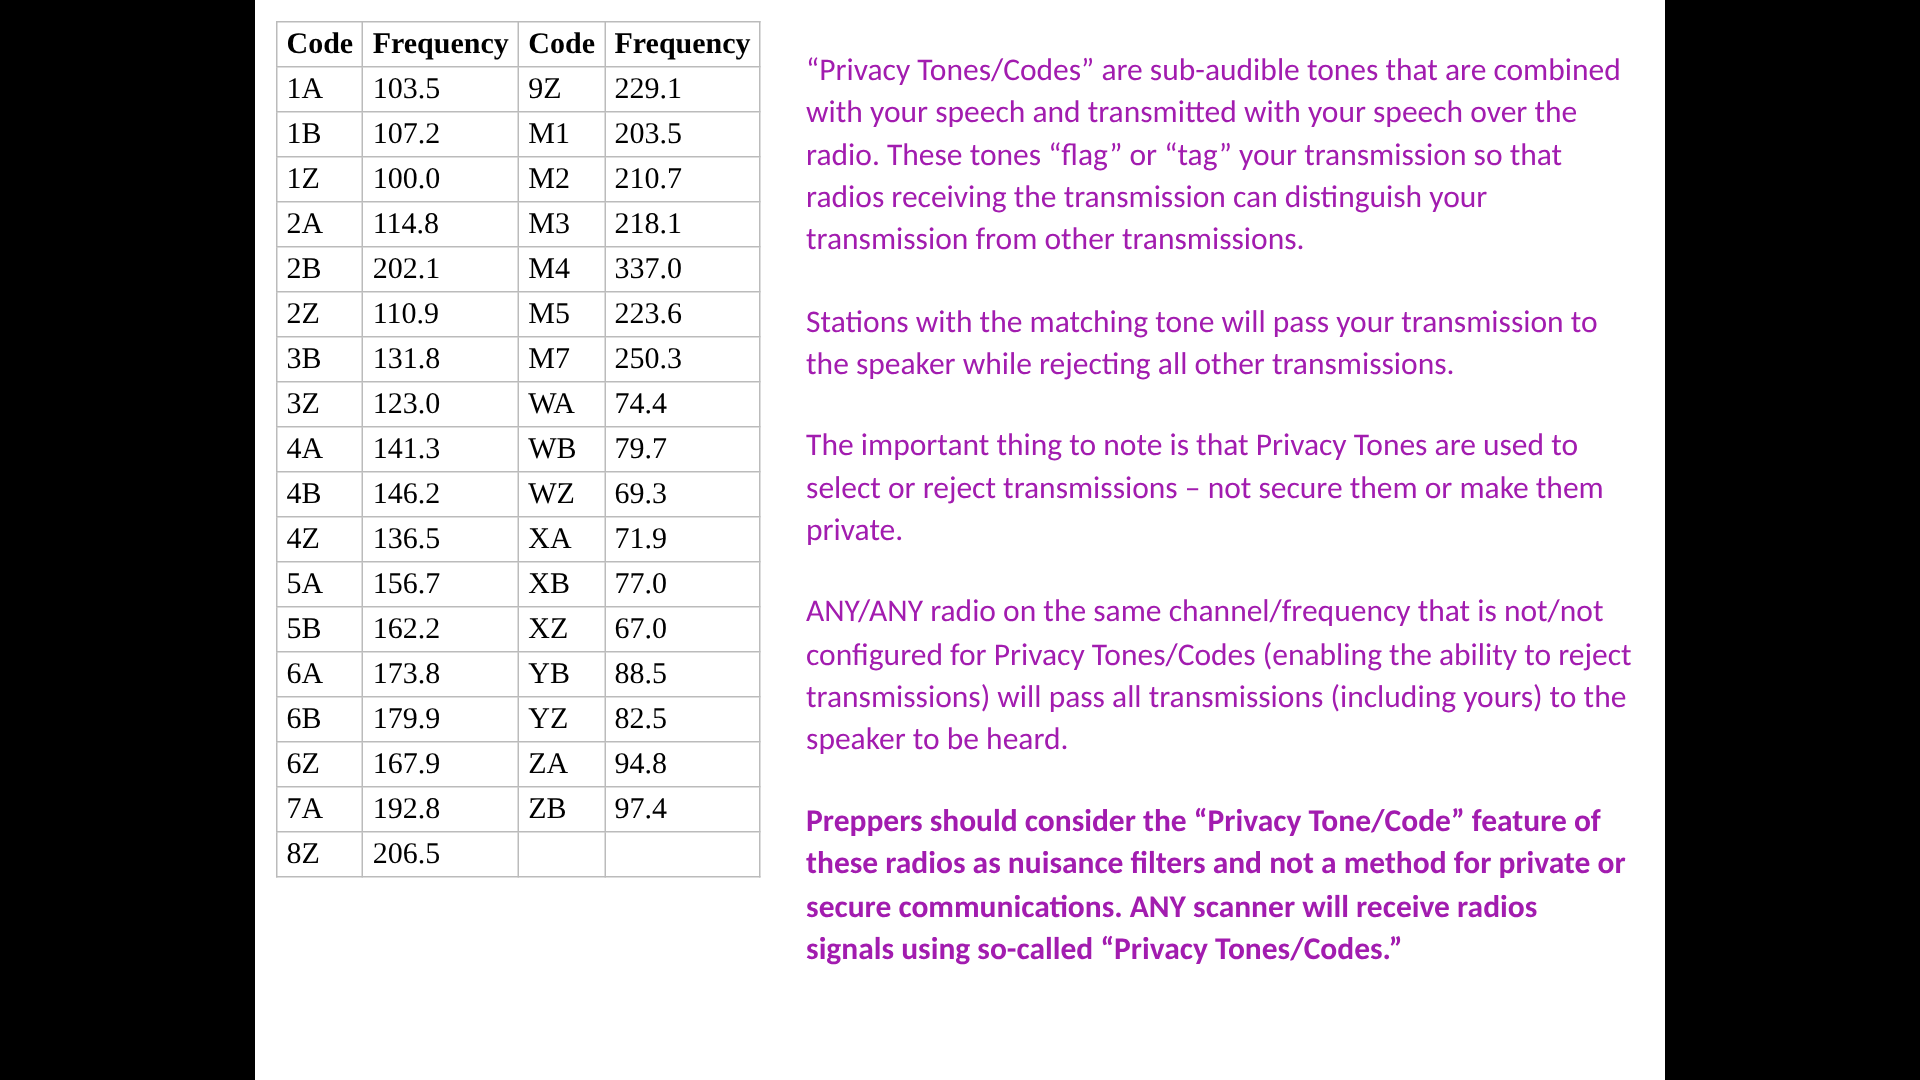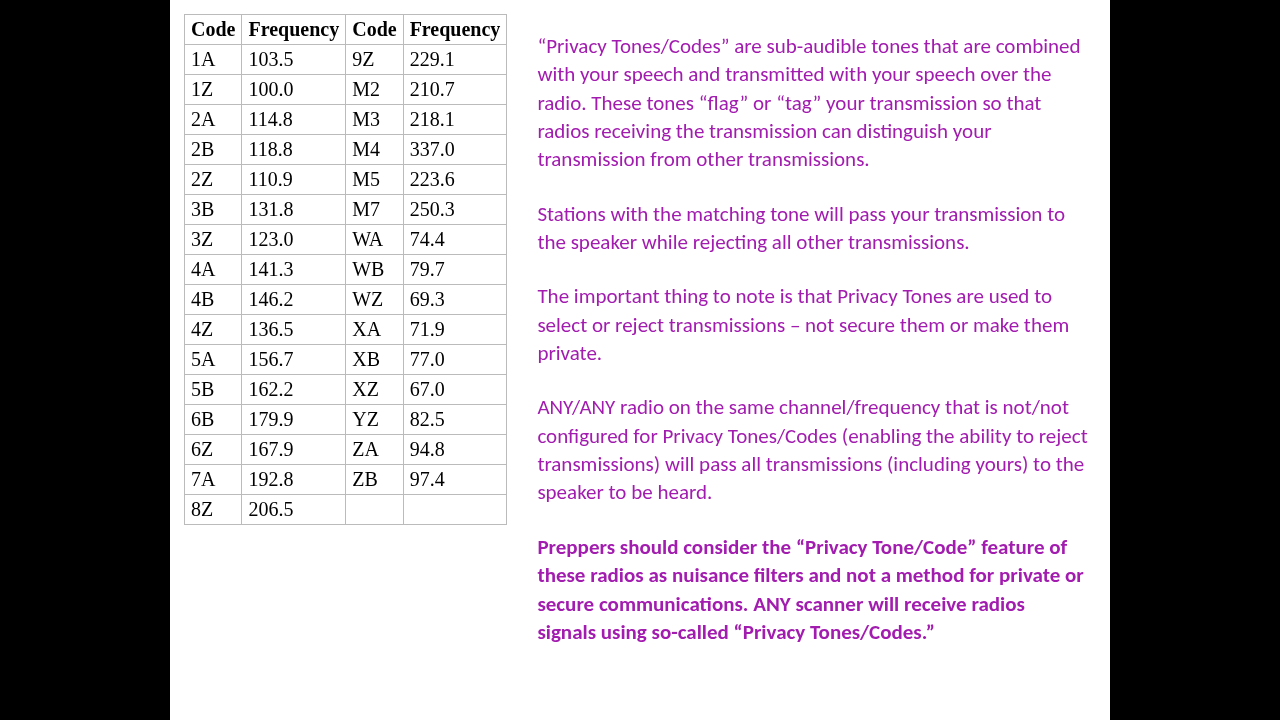--- a/index.html
+++ b/index.html
@@ -68,34 +68,40 @@
         </tr>
       </thead>
       <tbody id="tbody">
           <tr>
             <td>1A</td>
             <td>103.5</td>
             <td>9Z</td>
             <td>229.1</td>
           </tr>
           <tr>
+            <td>1B</td>
+            <td>107.2</td>
+            <td>M1</td>
+            <td>203.5</td>
+          </tr>
+          <tr>
             <td>1Z</td>
             <td>100.0</td>
             <td>M2</td>
             <td>210.7</td>
           </tr>
           <tr>
             <td>2A</td>
             <td>114.8</td>
             <td>M3</td>
             <td>218.1</td>
           </tr>
           <tr>
             <td>2B</td>
-            <td>118.8</td>
+            <td>202.1</td>
             <td>M4</td>
             <td>337.0</td>
           </tr>
           <tr>
             <td>2Z</td>
             <td>110.9</td>
             <td>M5</td>
             <td>223.6</td>
           </tr>
           <tr>
@@ -134,20 +140,26 @@
             <td>XB</td>
             <td>77.0</td>
           </tr>
           <tr>
             <td>5B</td>
             <td>162.2</td>
             <td>XZ</td>
             <td>67.0</td>
           </tr>
           <tr>
+            <td>6A</td>
+            <td>173.8</td>
+            <td>YB</td>
+            <td>88.5</td>
+          </tr>
+          <tr>
             <td>6B</td>
             <td>179.9</td>
             <td>YZ</td>
             <td>82.5</td>
           </tr>
           <tr>
             <td>6Z</td>
             <td>167.9</td>
             <td>ZA</td>
             <td>94.8</td>

